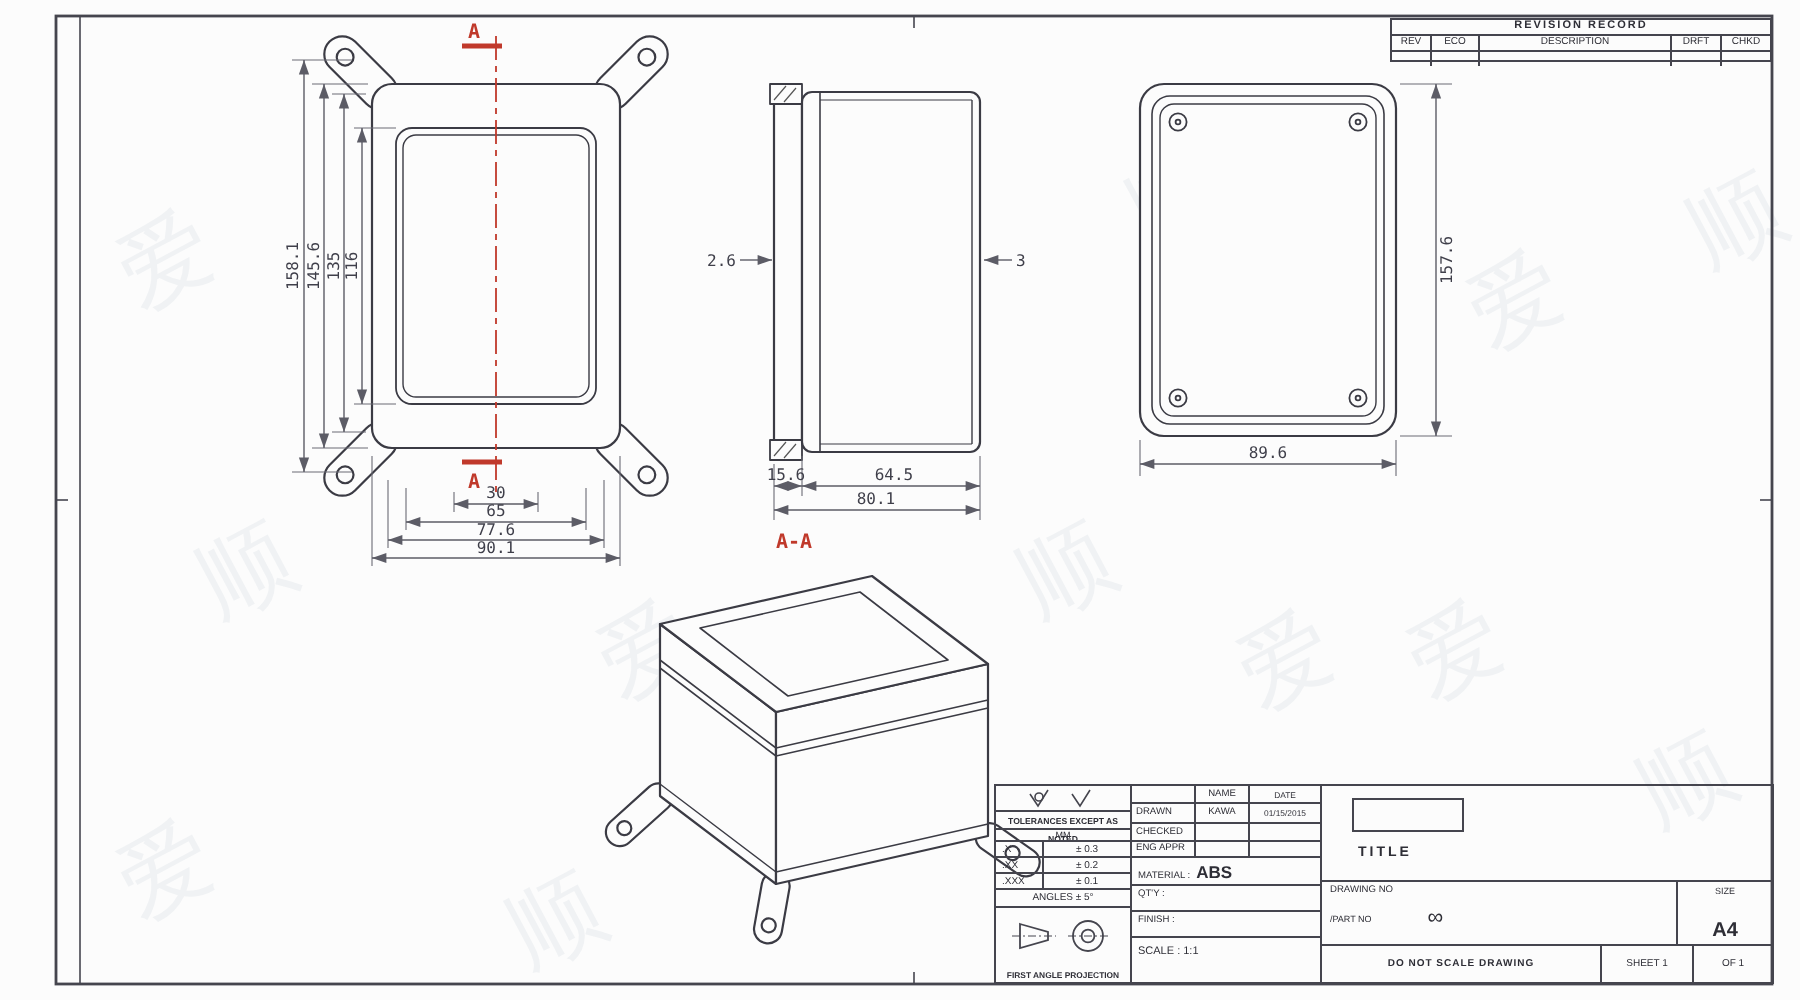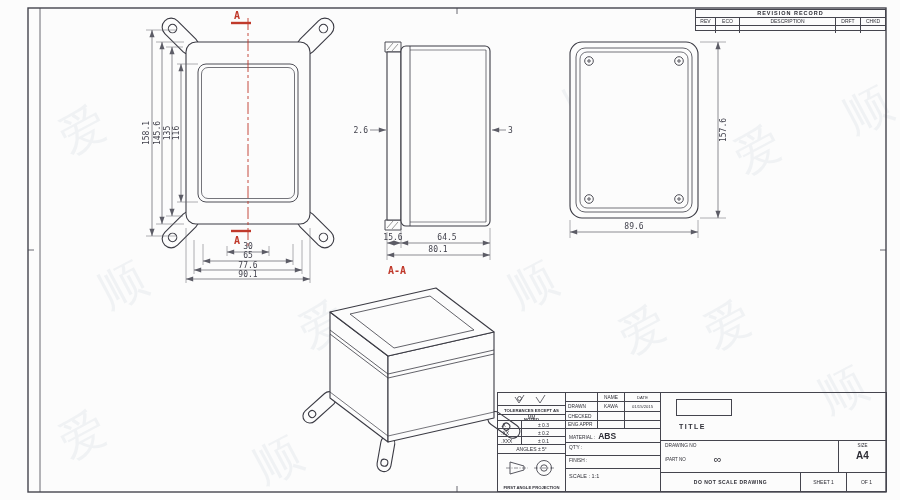--- a/index.html
+++ b/index.html
@@ -55,21 +55,21 @@
   .main-col{flex:1;display:flex;flex-direction:column;}
   .title-area{height:48px;border-bottom:1px solid #45454e;position:relative;}
   .logo-box{position:absolute;left:15px;top:6px;width:56px;height:17px;border:1px solid #45454e;}
   .title-text{position:absolute;left:18px;top:30px;font-size:7px;letter-spacing:1.5px;font-weight:bold;}
   .dno-area{height:32px;border-bottom:1px solid #45454e;display:flex;}
   .dno-left{flex:1;position:relative;}
   .dno-label{position:absolute;left:4px;top:2px;font-size:4.8px;}
   .pno-line{position:absolute;left:4px;top:13px;font-size:4.5px;display:flex;align-items:center;}
   .pno-line .inf{font-size:11px;margin-left:28px;line-height:10px;}
   .size-cell{width:48px;border-left:1px solid #45454e;text-align:center;font-size:4.5px;padding-top:2px;}
-  .size-v{font-size:10px;font-weight:bold;margin-top:2px;font-family:"Liberation Sans",sans-serif;}
+  .size-v{font-size:10px;font-weight:bold;margin-top:12px;font-family:"Liberation Sans",sans-serif;}
   .bottom-row{flex:1;display:flex;font-size:5px;}
   .dns{flex:1;text-align:center;line-height:18px;font-weight:bold;letter-spacing:.5px;}
   .sheet-cell,.of-cell{border-left:1px solid #45454e;text-align:center;line-height:18px;}
   .sheet-cell{width:46px}.of-cell{width:40px}
 </style>
 </head>
 <body>
 
 <div class="page">
 

